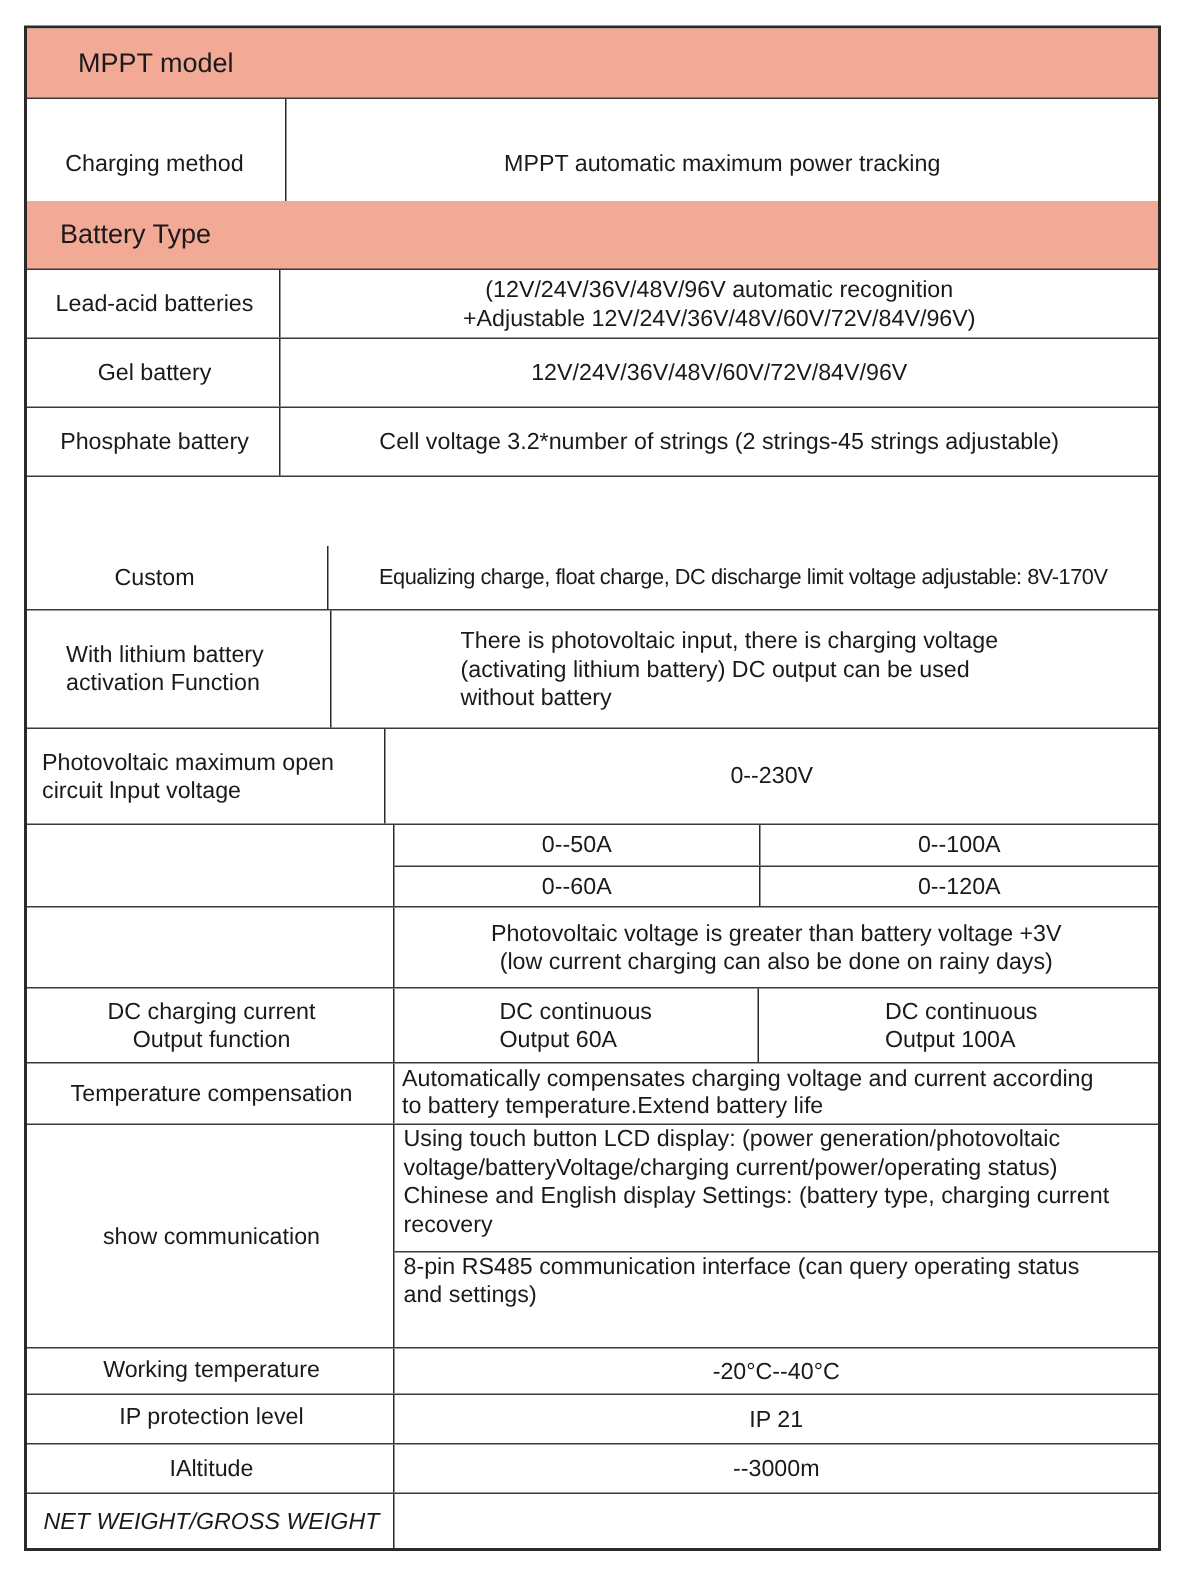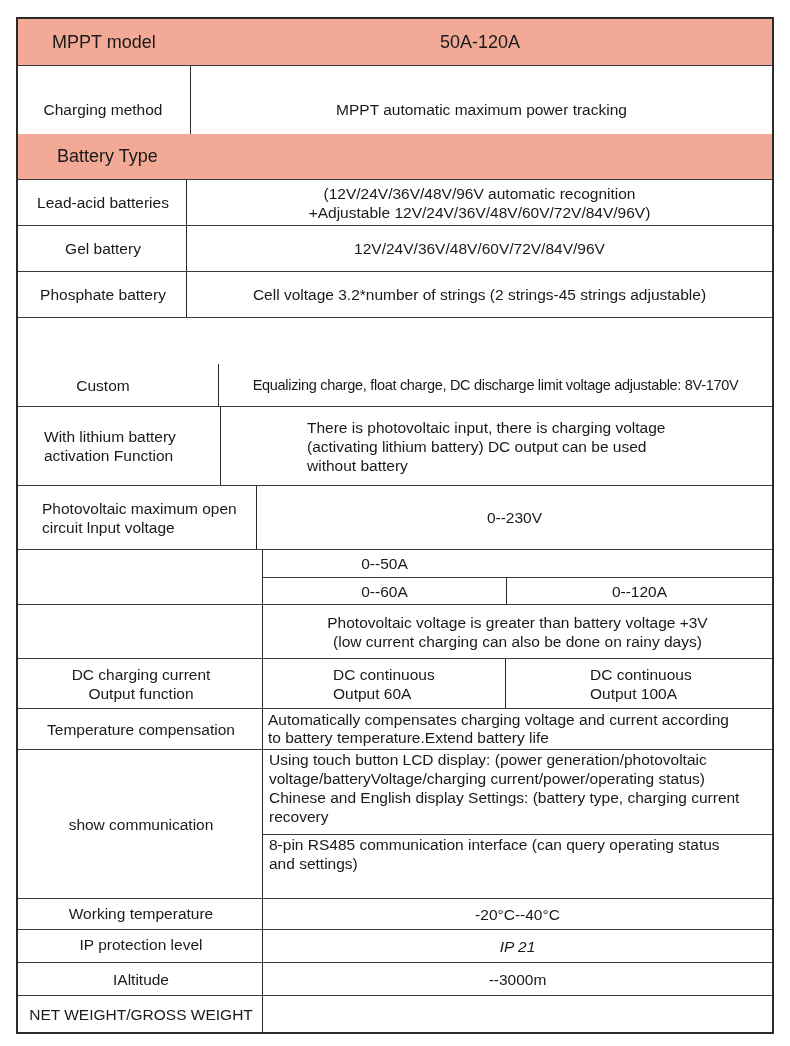--- a/index.html
+++ b/index.html
@@ -2,21 +2,21 @@
 <html><head>
 <meta charset="utf-8">
 <style>
   html, body { margin:0; padding:0; background:#ffffff; }
   body { width:790px; height:1046px; position:relative; overflow:hidden;
          font-family:"Liberation Sans", "DejaVu Sans", sans-serif; color:#1a1a1a; }
   .sheet { position:absolute; left:16px; top:17px; width:758px; height:1017px;
            border:2px solid #2a2a2a; box-sizing:border-box; }
   .row { position:absolute; left:0; right:0; box-sizing:border-box;
          border-bottom:1.5px solid #3a3a3a; }
-  .row.last { border-bottom:none; }
+  .row.last { border-bottom:none;font-style:italic; }
   .cell { position:absolute; top:0; bottom:0; box-sizing:border-box;
           display:flex; align-items:center; justify-content:center;
           text-align:center; font-size:15.5px; line-height:19px; padding:0 4px; }
   .cell.left-border { border-left:1.5px solid #2a2a2a; }
   .cell.txt-left { justify-content:flex-start; text-align:left; padding-left:6px; }
   .hdr { background:#f2a995; }
   .hdr .cell { font-size:18px; }
   .sub { position:absolute; left:0; right:0; box-sizing:border-box;
          display:flex; align-items:center; justify-content:center; text-align:center;
          font-size:15.5px; line-height:19px; }
@@ -25,30 +25,29 @@
   .lines span { display:block; }
   .narrow { font-size:14.5px; letter-spacing:-0.3px; }
 </style>
 </head>
 <body>
 
 <div class="sheet">
 
   <div class="row hdr" style="top:0;height:47px;">
     <div class="cell txt-left" style="left:0;width:170px;padding-left:22px;margin-left:12px;">MPPT model</div>
-    <div class="cell" style="left:170px;right:0;">50A-120A</div>
   </div>
 
   <div class="row" style="top:47px;height:87px;">
     <div class="cell" style="left:0;width:170px;">Charging method</div>
     <div class="cell left-border" style="left:172px;right:0;">MPPT automatic maximum power tracking</div>
   </div>
 
   <div class="row hdr" style="top:115px;height:46px;">
-    <div class="cell txt-left" style="left:0;width:300px;padding-left:39px;">Battery Type</div>
+    <div class="cell txt-left" style="left:0;width:300px;padding-left:22px;">Battery Type</div>
   </div>
 
   <div class="row" style="top:161px;height:46px;">
     <div class="cell" style="left:0;width:170px;">Lead-acid batteries</div>
     <div class="cell left-border lines" style="left:168px;right:0;flex-direction:column;">
       <span>(12V/24V/36V/48V/96V automatic recognition</span>
       <span>+Adjustable 12V/24V/36V/48V/60V/72V/84V/96V)</span>
     </div>
   </div>
 
@@ -74,31 +73,32 @@
       <span>(activating lithium battery) DC output can be used</span>
       <span>without battery</span>
     </div>
     <div class="cell lines" style="left:0;width:204px;flex-direction:column;align-items:flex-start;padding-left:26px;text-align:left;">
       <span>With lithium battery</span>
       <span>activation Function</span>
     </div>
   </div>
 
   <div class="row" style="top:467px;height:64px;">
-    <div class="cell lines" style="left:0;width:240px;flex-direction:column;align-items:flex-start;padding-left:10px;text-align:center;margin-left:14px;">
+    <div class="cell lines" style="left:0;width:240px;flex-direction:column;align-items:flex-start;padding-left:10px;text-align:center;">
       <span>Photovoltaic maximum open</span>
       <span>circuit lnput voltage</span>
     </div>
     <div class="cell left-border" style="left:238px;right:0;">0--230V</div>
   </div>
 
   <div class="row" style="top:531px;height:55px;">
     <div class="cell left-border" style="left:244px;right:0;padding:0;">
       <div class="sub bb" style="top:0;height:28px;">
         <div class="cell" style="left:0;width:243px;">0--50A</div>
+        <div class="cell left-border" style="left:243px;right:0;">0--100A</div>
       </div>
       <div class="sub" style="top:28px;bottom:0;">
         <div class="cell" style="left:0;width:243px;">0--60A</div>
         <div class="cell left-border" style="left:243px;right:0;">0--120A</div>
       </div>
     </div>
   </div>
 
   <div class="row" style="top:586px;height:54px;">
     <div class="cell left-border lines" style="left:244px;right:0;flex-direction:column;">
@@ -146,21 +146,21 @@
     </div>
   </div>
 
   <div class="row" style="top:880px;height:31px;">
     <div class="cell" style="left:0;width:246px;align-items:flex-start;padding-top:5px;">Working temperature</div>
     <div class="cell left-border" style="left:244px;right:0;">-20°C--40°C</div>
   </div>
 
   <div class="row" style="top:911px;height:33px;">
     <div class="cell" style="left:0;width:246px;align-items:flex-start;padding-top:5px;">IP protection level</div>
-    <div class="cell left-border" style="left:244px;right:0;font-style:italic;">IP 21</div>
+    <div class="cell left-border" style="left:244px;right:0;">IP 21</div>
   </div>
 
   <div class="row" style="top:944px;height:33px;">
     <div class="cell" style="left:0;width:246px;">IAltitude</div>
     <div class="cell left-border" style="left:244px;right:0;">--3000m</div>
   </div>
 
   <div class="row last" style="top:977px;bottom:0;">
     <div class="cell" style="left:0;width:246px;">NET WEIGHT/GROSS WEIGHT</div>
     <div class="cell left-border" style="left:244px;right:0;"></div>

